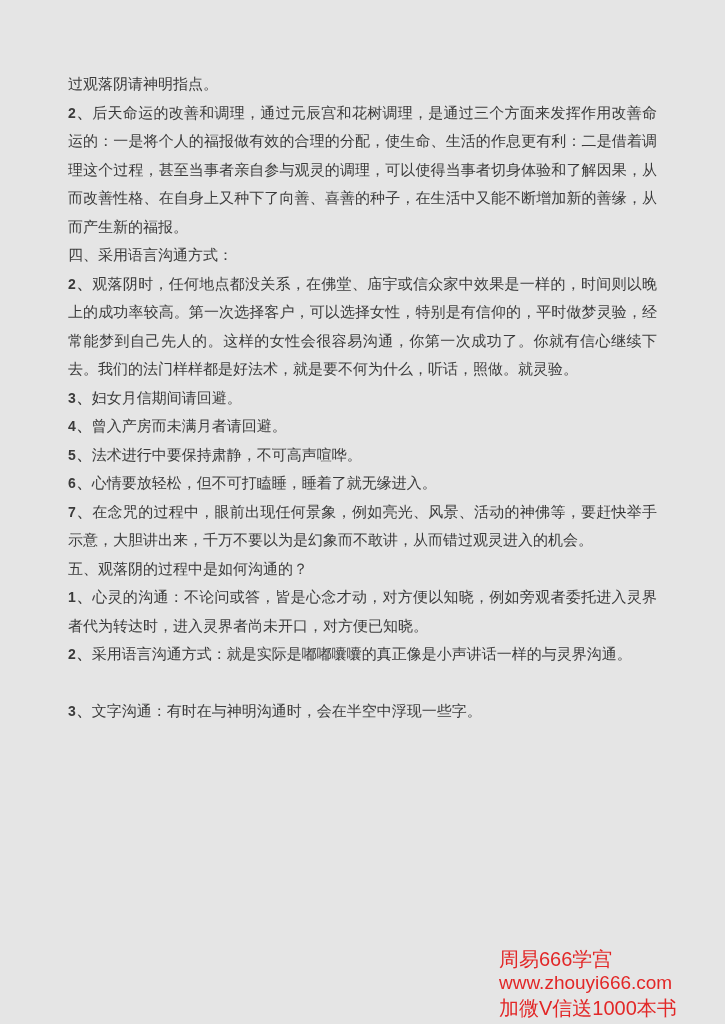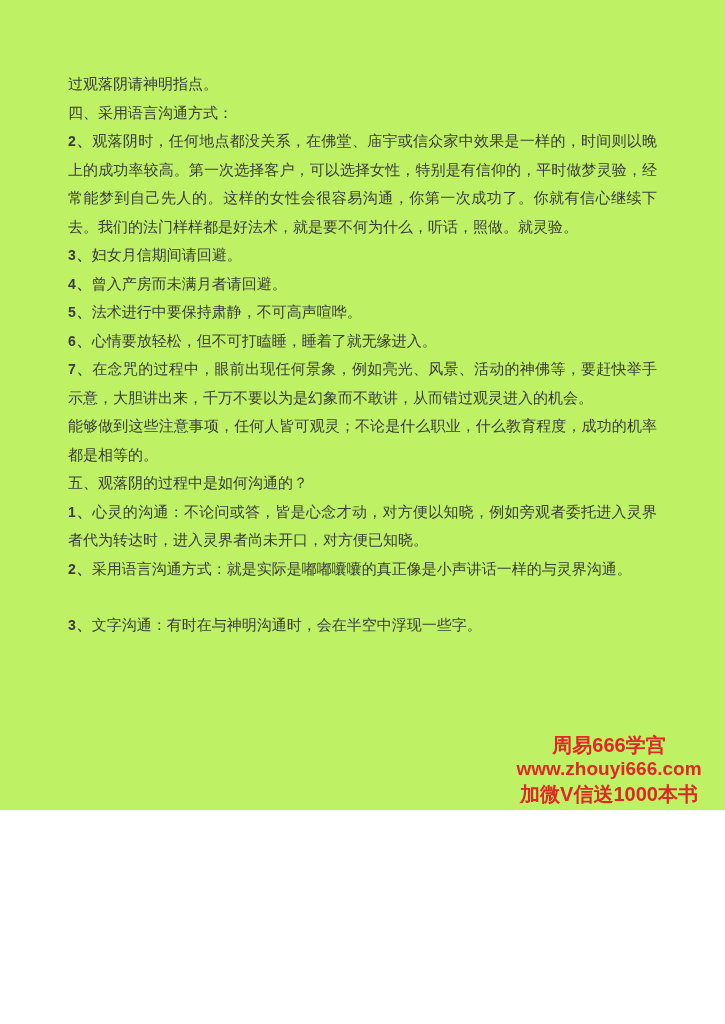--- a/index.html
+++ b/index.html
@@ -3,22 +3,22 @@
 <meta charset="utf-8">
 <style>
   html, body {
     margin: 0;
     padding: 0;
     background: #ffffff;
   }
   .page {
     position: relative;
     width: 725px;
-    height: 810px;
-    background: #bef264;
+    height: 1024px;
+    background: #e5e5e5;
     overflow: hidden;
     font-family: "Liberation Serif", "DejaVu Serif", serif;
   }
   .doc {
     position: absolute;
     left: 68px;
     top: 70px;
     width: 589px;
     font-size: 15px;
     line-height: 28.5px;
@@ -36,49 +36,48 @@
     font-family: "Liberation Sans", "DejaVu Sans", sans-serif;
     font-weight: bold;
     font-size: 14px;
     letter-spacing: 1px;
   }
   .watermark {
     position: absolute;
     right: 6px;
     bottom: 4px;
     width: 220px;
-    text-align: center;
     color: #e22727;
     font-family: "Liberation Sans", "DejaVu Sans", sans-serif;
-    font-weight: bold;
+    font-weight: normal;
     line-height: 24.5px;
   }
   .wm-line {
     font-size: 20px;
     white-space: nowrap;
   }
   .wm-url {
     font-size: 19px;
   }
 </style>
 </head>
 <body>
 
 <div class="page">
 
   <div class="doc">
     <p><span class="num"></span><span>过观落阴请神明指点。</span></p>
+    <p><span class="num">2、</span><span>后天命运的改善和调理，通过元辰宫和花树调理，是通过三个方面来发挥作用改善命运的：一是将个人的福报做有效的合理的分配，使生命、生活的作息更有利：二是借着调理这个过程，甚至当事者亲自参与观灵的调理，可以使得当事者切身体验和了解因果，从而改善性格、在自身上又种下了向善、喜善的种子，在生活中又能不断增加新的善缘，从而产生新的福报。</span></p>
     <p><span class="num"></span><span>四、采用语言沟通方式：</span></p>
     <p><span class="num">2、</span><span>观落阴时，任何地点都没关系，在佛堂、庙宇或信众家中效果是一样的，时间则以晚上的成功率较高。第一次选择客户，可以选择女性，特别是有信仰的，平时做梦灵验，经常能梦到自己先人的。这样的女性会很容易沟通，你第一次成功了。你就有信心继续下去。我们的法门样样都是好法术，就是要不何为什么，听话，照做。就灵验。</span></p>
     <p><span class="num">3、</span><span>妇女月信期间请回避。</span></p>
     <p><span class="num">4、</span><span>曾入产房而未满月者请回避。</span></p>
     <p><span class="num">5、</span><span>法术进行中要保持肃静，不可高声喧哗。</span></p>
     <p><span class="num">6、</span><span>心情要放轻松，但不可打瞌睡，睡着了就无缘进入。</span></p>
     <p><span class="num">7、</span><span>在念咒的过程中，眼前出现任何景象，例如亮光、风景、活动的神佛等，要赶快举手示意，大胆讲出来，千万不要以为是幻象而不敢讲，从而错过观灵进入的机会。</span></p>
-    <p><span class="num"></span><span>能够做到这些注意事项，任何人皆可观灵；不论是什么职业，什么教育程度，成功的机率都是相等的。</span></p>
     <p><span class="num"></span><span>五、观落阴的过程中是如何沟通的？</span></p>
     <p><span class="num">1、</span><span>心灵的沟通：不论问或答，皆是心念才动，对方便以知晓，例如旁观者委托进入灵界者代为转达时，进入灵界者尚未开口，对方便已知晓。</span></p>
     <p><span class="num">2、</span><span>采用语言沟通方式：就是实际是嘟嘟囔囔的真正像是小声讲话一样的与灵界沟通。</span></p>
     <p class="gap"><span class="num">3、</span><span>文字沟通：有时在与神明沟通时，会在半空中浮现一些字。</span></p>
   </div>
 
   <div class="watermark">
     <div class="wm-line">周易666学宫</div>
     <div class="wm-line wm-url">www.zhouyi666.com</div>
     <div class="wm-line">加微V信送1000本书</div>

